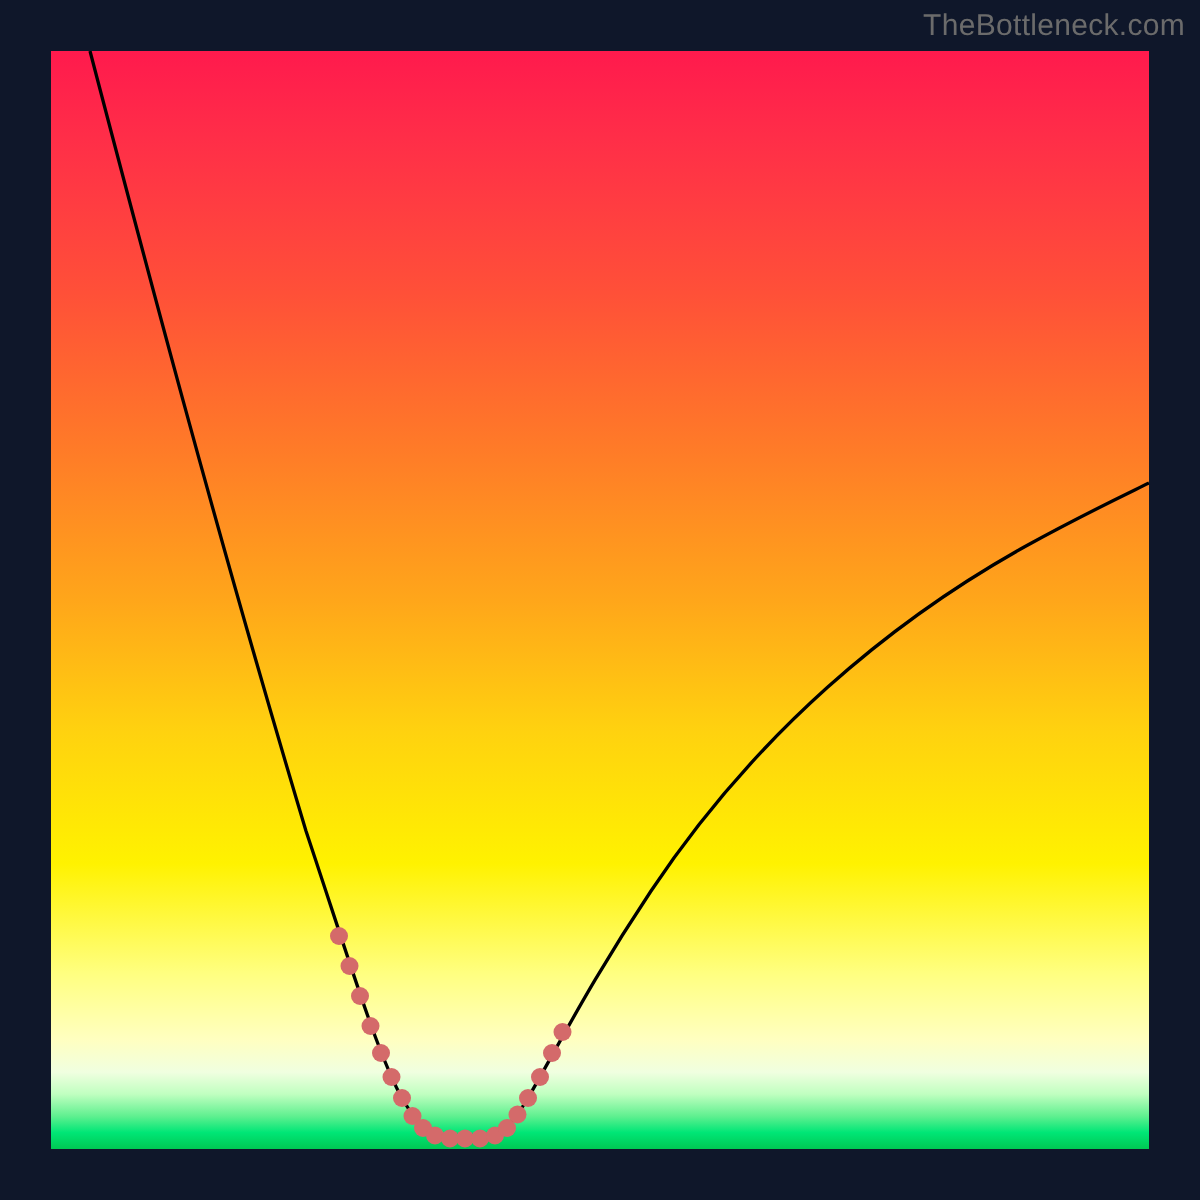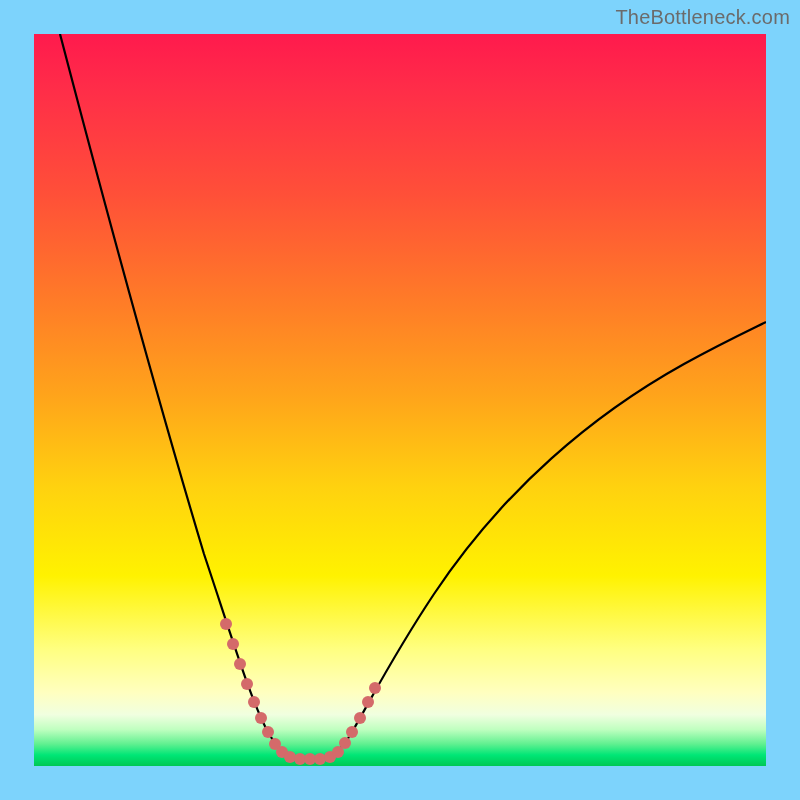--- a/index.html
+++ b/index.html
@@ -10,21 +10,21 @@
     background: #000;
     overflow: hidden;
     font-family: Arial, Helvetica, sans-serif;
   }
   .frame {
     position: absolute;
     left: 0;
     top: 0;
     width: 800px;
     height: 800px;
-    background: #7dd3fc;
+    background: #0f172a;
     text-align: right;
   }
   .plot-area {
     position: absolute;
     left: 34px;
     top: 34px;
     width: 732px;
     height: 732px;
     
     background: linear-gradient(

